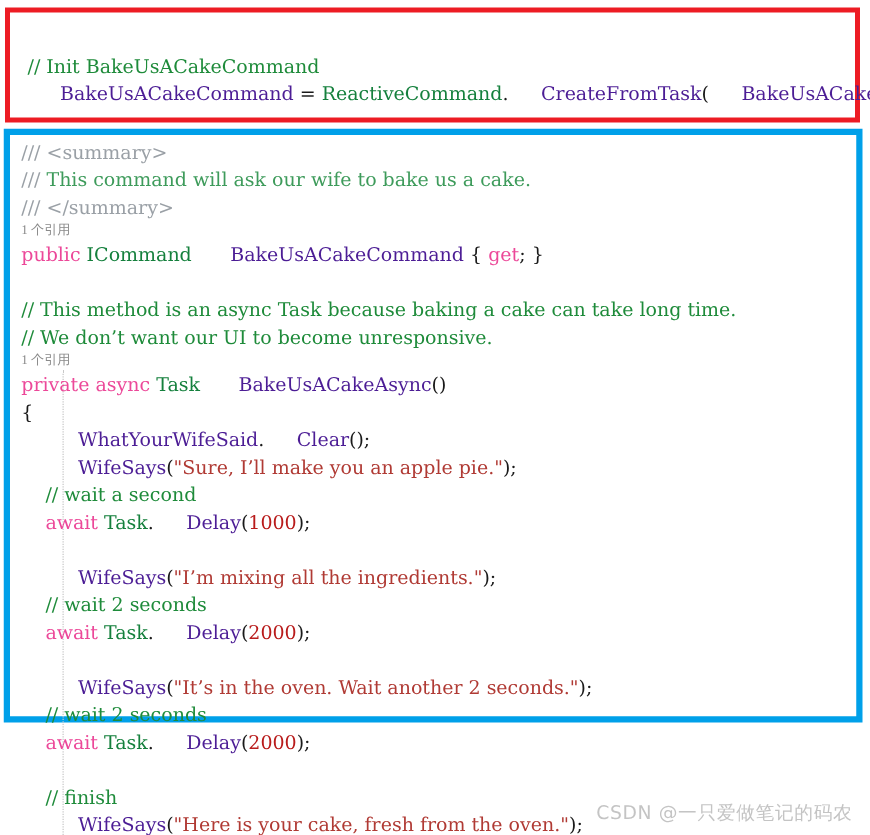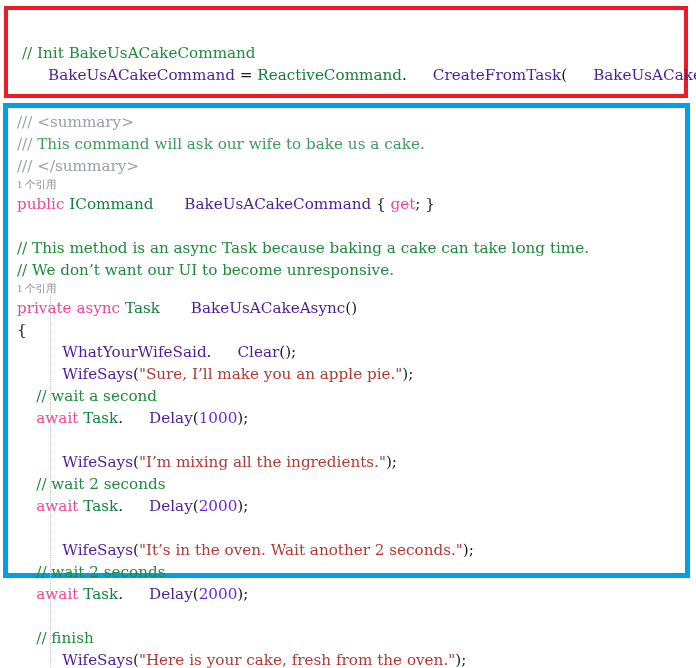--- a/index.html
+++ b/index.html
@@ -81,21 +81,21 @@
   }
 
   
   .cmt       { color: #1E8B3A; text-align: center; }            
   .doc       { color: #9AA0A6; }            
   .doctxt    { color: #3E9B5B; }            
   .kw        { color: #ec4899; }            
   .type      { color: #15803d; }
   .id        { color: #4c1d95; margin-left: 26px; }            
   .str       { color: #B03A34; }            
-  .num       { color: #6d28d9; }            
+  .num       { color: #b91c1c; }            
   .pun       { color: #1a1a1a; }
 
   
   .indent-guide {
     position: absolute;
     left: 42px;
     top: 188px;
     width: 0px;
     height: 430px;
     border-left: 1px dotted #c8c8c8;
@@ -120,14 +120,15 @@
 
   <div class="box-red">
     <div class="code"><span class="ln"><span class="cmt">// Init BakeUsACakeCommand</span></span><span class="ln"><span class="id">BakeUsACakeCommand </span><span class="pun">= </span><span class="type">ReactiveCommand</span><span class="pun">.</span><span class="id">CreateFromTask</span><span class="pun">(</span><span class="id">BakeUsACakeAsync</span><span class="pun">);</span></span></div>
   </div>
 
   <div class="box-blue">
     <div class="indent-guide"></div>
     <div class="code"><span class="ln"><span class="doc">/// </span><span class="doc">&lt;summary&gt;</span></span><span class="ln"><span class="doc">/// </span><span class="doctxt">This command will ask our wife to bake us a cake.</span></span><span class="ln"><span class="doc">/// </span><span class="doc">&lt;/summary&gt;</span></span><span class="codelens">1 个引用</span><span class="ln"><span class="kw">public </span><span class="type">ICommand </span><span class="id">BakeUsACakeCommand </span><span class="pun">{ </span><span class="kw">get</span><span class="pun">; }</span></span><span class="ln blank">&nbsp;</span><span class="ln"><span class="cmt">// This method is an async Task because baking a cake can take long time.</span></span><span class="ln"><span class="cmt">// We don’t want our UI to become unresponsive.</span></span><span class="codelens">1 个引用</span><span class="ln"><span class="kw">private </span><span class="kw">async </span><span class="type">Task </span><span class="id">BakeUsACakeAsync</span><span class="pun">()</span></span><span class="ln"><span class="pun">{</span></span><span class="ln"><span class="id">    WhatYourWifeSaid</span><span class="pun">.</span><span class="id">Clear</span><span class="pun">();</span></span><span class="ln"><span class="id">    WifeSays</span><span class="pun">(</span><span class="str">"Sure, I’ll make you an apple pie."</span><span class="pun">);</span></span><span class="ln"><span class="cmt">    // wait a second</span></span><span class="ln"><span class="kw">    await </span><span class="type">Task</span><span class="pun">.</span><span class="id">Delay</span><span class="pun">(</span><span class="num">1000</span><span class="pun">);</span></span><span class="ln blank">&nbsp;</span><span class="ln"><span class="id">    WifeSays</span><span class="pun">(</span><span class="str">"I’m mixing all the ingredients."</span><span class="pun">);</span></span><span class="ln"><span class="cmt">    // wait 2 seconds</span></span><span class="ln"><span class="kw">    await </span><span class="type">Task</span><span class="pun">.</span><span class="id">Delay</span><span class="pun">(</span><span class="num">2000</span><span class="pun">);</span></span><span class="ln blank">&nbsp;</span><span class="ln"><span class="id">    WifeSays</span><span class="pun">(</span><span class="str">"It’s in the oven. Wait another 2 seconds."</span><span class="pun">);</span></span><span class="ln"><span class="cmt">    // wait 2 seconds</span></span><span class="ln"><span class="kw">    await </span><span class="type">Task</span><span class="pun">.</span><span class="id">Delay</span><span class="pun">(</span><span class="num">2000</span><span class="pun">);</span></span><span class="ln blank">&nbsp;</span><span class="ln"><span class="cmt">    // finish</span></span><span class="ln"><span class="id">    WifeSays</span><span class="pun">(</span><span class="str">"Here is your cake, fresh from the oven."</span><span class="pun">);</span></span></div>
   </div>
 
+  <div class="watermark">CSDN @一只爱做笔记的码农</div>
 
 </div>
 
 </body></html>

